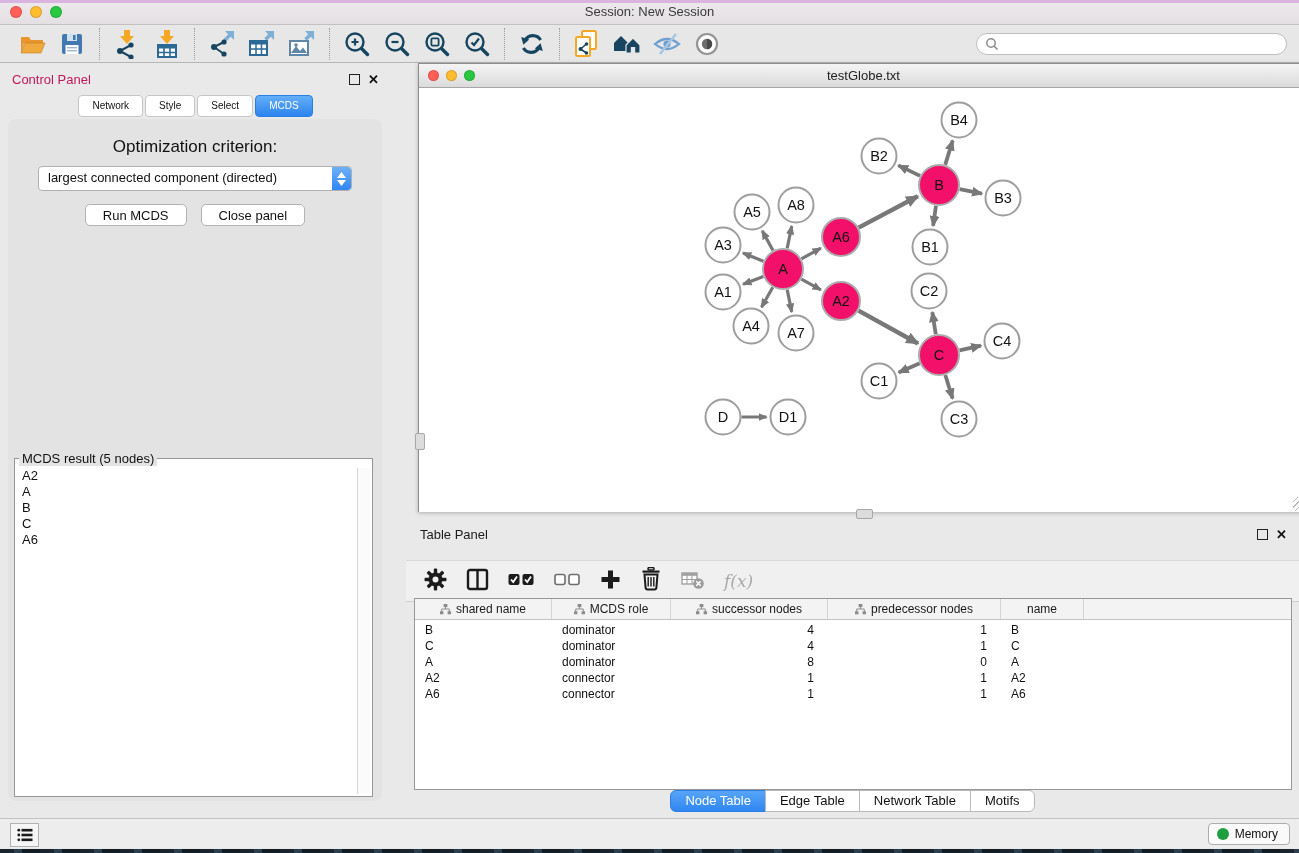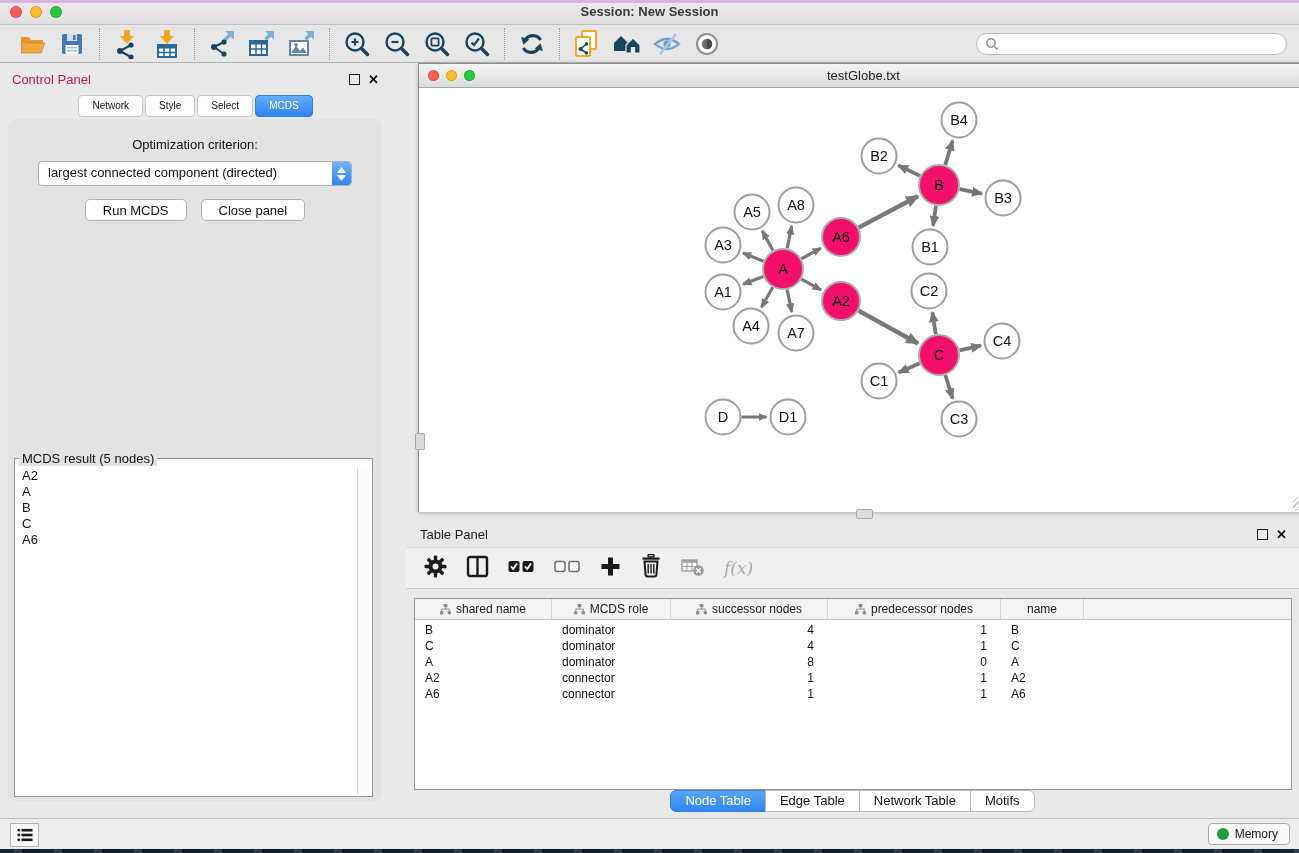--- a/index.html
+++ b/index.html
@@ -6,21 +6,21 @@
   body { width:1299px; height:853px; font-family:"Liberation Sans", sans-serif; -webkit-font-smoothing:antialiased; }
   .app { position:relative; width:1299px; height:853px; background:#e9e9e9; overflow:hidden; }
 
   
   .titlebar { position:absolute; top:0; left:0; width:100%; height:24px;
     background:linear-gradient(#d8b4de 0px,#d8b4de 3px,#ece8ec 3px,#e3dfe3 100%);
     border-bottom:1px solid #c3c0c3; }
   .tl-group { position:absolute; left:10px; top:6px; display:flex; gap:8px; }
   .tl-dot { width:12px; height:12px; border-radius:50%; box-shadow:inset 0 0 0 1px rgba(0,0,0,.15); }
   .tl-red { background:#FF5F57; } .tl-yellow { background:#FEBC2E; } .tl-green { background:#28C840; }
-  .tb-title { position:absolute; left:0; right:0; top:4px; text-align:center; font-size:13px; color:#3a3a3a;font-weight:bold; }
+  .tb-title { position:absolute; left:0; right:0; top:4px; text-align:center; font-size:13px; color:#3a3a3a; }
 
   
   .toolbar { position:absolute; top:25px; left:0; width:100%; height:38px; background:#e7e7e7;
     border-bottom:1px solid #b5b5b5; display:flex; align-items:center; padding:0 12px; box-sizing:border-box; }
   .tb-btn { display:flex; align-items:center; justify-content:center; width:40px; height:34px; }
   .tb-sep { width:0; height:32px; border-left:1px dotted #9a9a9a; margin:0 7px; }
   .search-box { margin-left:auto; width:293px; height:20px; background:#fff; border:1px solid #bfbfbf;
     border-radius:11px; display:flex; align-items:center; padding:0 8px; }
   .search-box input { border:none; outline:none; flex:1; font-size:12px; font-family:"Liberation Sans",sans-serif; background:transparent; }
 
@@ -32,21 +32,21 @@
   .cp-header { display:flex; align-items:center; padding:9px 12px 0 12px; }
   .cp-title { font-size:13px; color:#be185d;text-align:center; }
   .win-btns { margin-left:auto; display:flex; align-items:center; gap:8px; }
   .float-btn { width:9px; height:9px; border:1.5px solid #222; display:inline-block; }
   .close-btn { font-size:13px; font-weight:bold; color:#111; line-height:10px; }
   .cp-tabs { display:flex; justify-content:center; gap:2px; margin-top:8px; }
   .cp-tab { height:20px; line-height:20px; padding:0 13px; background:#fff; border:1px solid #c6c6c6;
     border-radius:4px; font-size:10px; color:#111; }
   .cp-tab.active { background:linear-gradient(#65aef9,#2b84ee); border-color:#2b7fe4; color:#fff; }
   .cp-content { position:absolute; left:8px; right:9px; top:56px; bottom:17px; background:#e3e3e3; border-radius:8px; }
-  .opt-label { text-align:center; font-size:13px; color:#111; padding-top:18px; }
+  .opt-label { text-align:center; font-size:17px; color:#111; padding-top:18px; }
   .criterion { width:312px; height:23px; margin:9px auto 0; background:#fff; border:1px solid #b0b0b0;
     border-radius:4px; display:flex; align-items:stretch; overflow:hidden; }
   .criterion-text { flex:1; font-size:13px; color:#111; padding:3px 0 0 9px; white-space:nowrap; }
   .criterion-stepper { width:19px; background:linear-gradient(#6fb1f9,#2e86f2); display:flex; flex-direction:column;
     align-items:center; justify-content:center; gap:2px; border-radius:0 3px 3px 0; }
   .cp-buttons { display:flex; justify-content:center; gap:14px; margin-top:13px; }
   .cp-btn { height:22px; padding:0 17px; background:#fff; border:1px solid #b3b3b3; border-radius:5px;
     font-size:13px; color:#111; font-family:"Liberation Sans",sans-serif; }
   .mcds-box { position:absolute; left:6px; right:9px; top:332px; bottom:4px; background:#fff;
     border:1px solid #979797; margin:0; padding:0; }
@@ -65,21 +65,21 @@
   .nw-canvas { position:relative; width:889px; height:424px; background:#fff; }
   .nw-grip { position:absolute; right:1px; bottom:1px; width:14px; height:14px;
     background:repeating-linear-gradient(135deg, transparent 0 3px, #b9b9b9 3px 4px); }
   .nw-handle-left { position:absolute; left:-4px; top:369px; width:8px; height:15px; background:#dcdcdc; border:1px solid #a8a8a8; border-radius:2px; }
   .nw-handle-bottom { position:absolute; left:437px; bottom:-8px; width:15px; height:8px; background:#dcdcdc; border:1px solid #a8a8a8; border-radius:2px; }
 
   
   .tp { position:absolute; left:406px; top:457px; width:893px; height:296px; }
   .tp-header { display:flex; align-items:center; padding:7px 12px 0 14px; }
   .tp-title { font-size:13px; color:#1c1c1c; }
-  .tp-toolbar { margin-top:5px; height:40px; background:#f0f0f0; border-top:1px solid #d9d9d9;
+  .tp-toolbar { margin-top:18px; height:40px; background:#f0f0f0; border-top:1px solid #d9d9d9;
     border-bottom:1px solid #cdcdcd; display:flex; align-items:center; gap:19px; padding-left:18px; }
   .fx { font-family:"DejaVu Serif", serif; font-style:italic; font-size:17px; color:#a9a9a9; }
   .nt { position:absolute; left:8px; width:876px; top:78px; height:190px; background:#fff; border:1px solid #979797; overflow:hidden; }
   .nt-header { display:flex; height:21px; background:#f3f3f3; border-bottom:1px solid #c3c3c3; box-sizing:border-box; }
   .th { display:flex; align-items:center; justify-content:center; gap:5px; font-size:12px; color:#1a1a1a;
     border-right:1px solid #d4d4d4; box-sizing:border-box; overflow:hidden; }
   .nt-body { padding-top:3px; }
   .tr { display:flex; height:16px; }
   .td { font-size:12px; color:#111; line-height:15px; box-sizing:border-box; overflow:hidden; }
   .td.left { text-align:left; padding-left:10px; }

